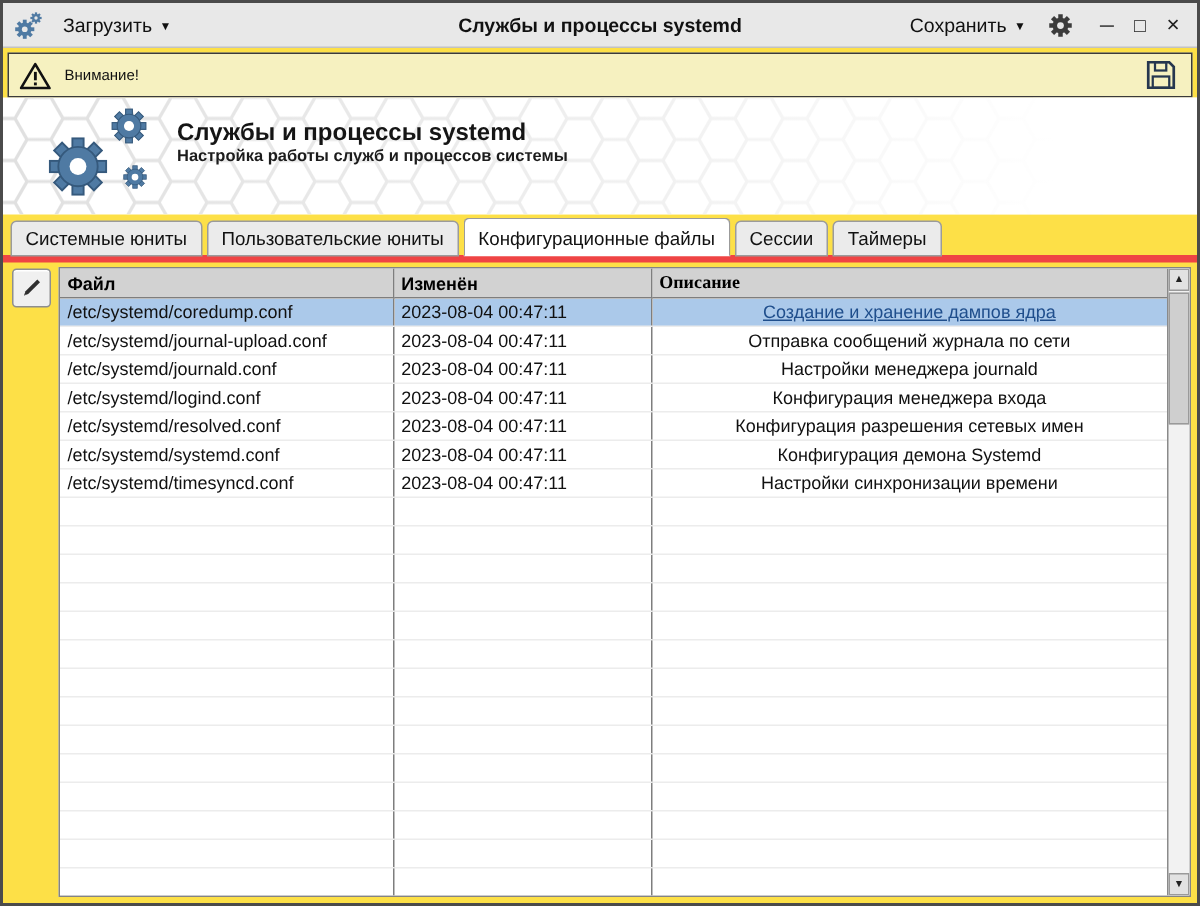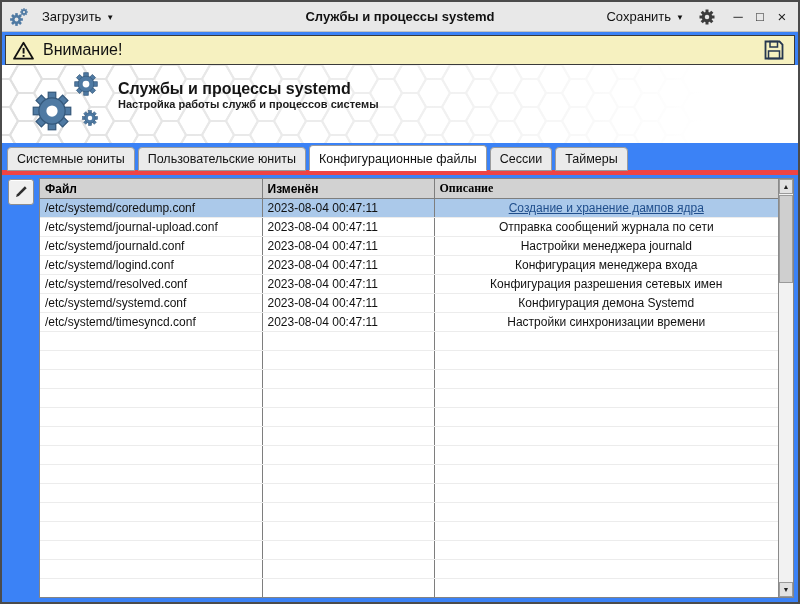--- a/index.html
+++ b/index.html
@@ -1,39 +1,39 @@
 <!DOCTYPE html>
 <html style="--selection-bg: #abc9ea; --link-color: #1f4e8c; --warning-bg: #f6f1c0; --gear-blue: #4f7aa3;"><head>
 <meta charset="utf-8">
 <style>
   html,body{margin:0;padding:0;width:800px;height:604px;overflow:hidden;
     font-family:"Liberation Sans",sans-serif;background:#fff;}
   *{box-sizing:border-box;}
 
   .window{width:800px;height:604px;border:2px solid #4b4b4b;display:flex;
-    flex-direction:column;background:#3b82f6;}
+    flex-direction:column;background:#fde047;}
 
   
   .titlebar{height:30px;background:#e8e8e8;border-bottom:1px solid #c2c2c2;
     display:flex;align-items:center;padding:0 6px;position:relative;flex:0 0 auto;}
   .tb-group-left,.tb-group-right{display:flex;align-items:center;gap:6px;z-index:2;}
   .tb-group-right{margin-left:auto;}
   .tb-title{position:absolute;left:0;right:0;text-align:center;font-weight:bold;
     font-size:13px;color:#111;z-index:1;}
   .tb-btn{display:flex;align-items:center;gap:5px;background:transparent;border:none;
     font-size:13px;color:#111;padding:3px 6px;cursor:pointer;font-family:inherit;}
   .dd{font-size:8px;line-height:1;position:relative;top:1px;}
   .tb-icon-btn{background:transparent;border:none;padding:2px;cursor:pointer;display:flex;}
   .win-controls{display:flex;align-items:center;gap:2px;margin-left:4px;}
   .wc{width:20px;text-align:center;font-size:13px;color:#222;cursor:pointer;line-height:20px;}
 
   
   .warning-bar{margin:3px 3px 0 3px;height:30px;background:var(--warning-bg,#f6f1c0);
     border:1px solid #3a3a3a;display:flex;align-items:center;padding:0 7px;gap:9px;flex:0 0 auto;}
-  .warning-text{font-size:16px;color:#111;}
+  .warning-text{font-size:10px;color:#111;}
   .warn-save{margin-left:auto;background:transparent;border:none;padding:1px;cursor:pointer;display:flex;}
 
   
   .hero{height:78px;position:relative;overflow:hidden;background:#fff;flex:0 0 auto;}
   .hex-bg{position:absolute;inset:0;width:100%;height:100%;}
   .hero-fade{position:absolute;inset:0;
     background:linear-gradient(to right,rgba(255,255,255,0) 0%,rgba(255,255,255,.55) 55%,#fff 88%);}
   .hero-logo{position:absolute;left:18px;top:3px;}
   .hero-text{position:absolute;left:116px;top:15px;}
   .hero-title{font-size:16px;font-weight:bold;color:#151515;}

